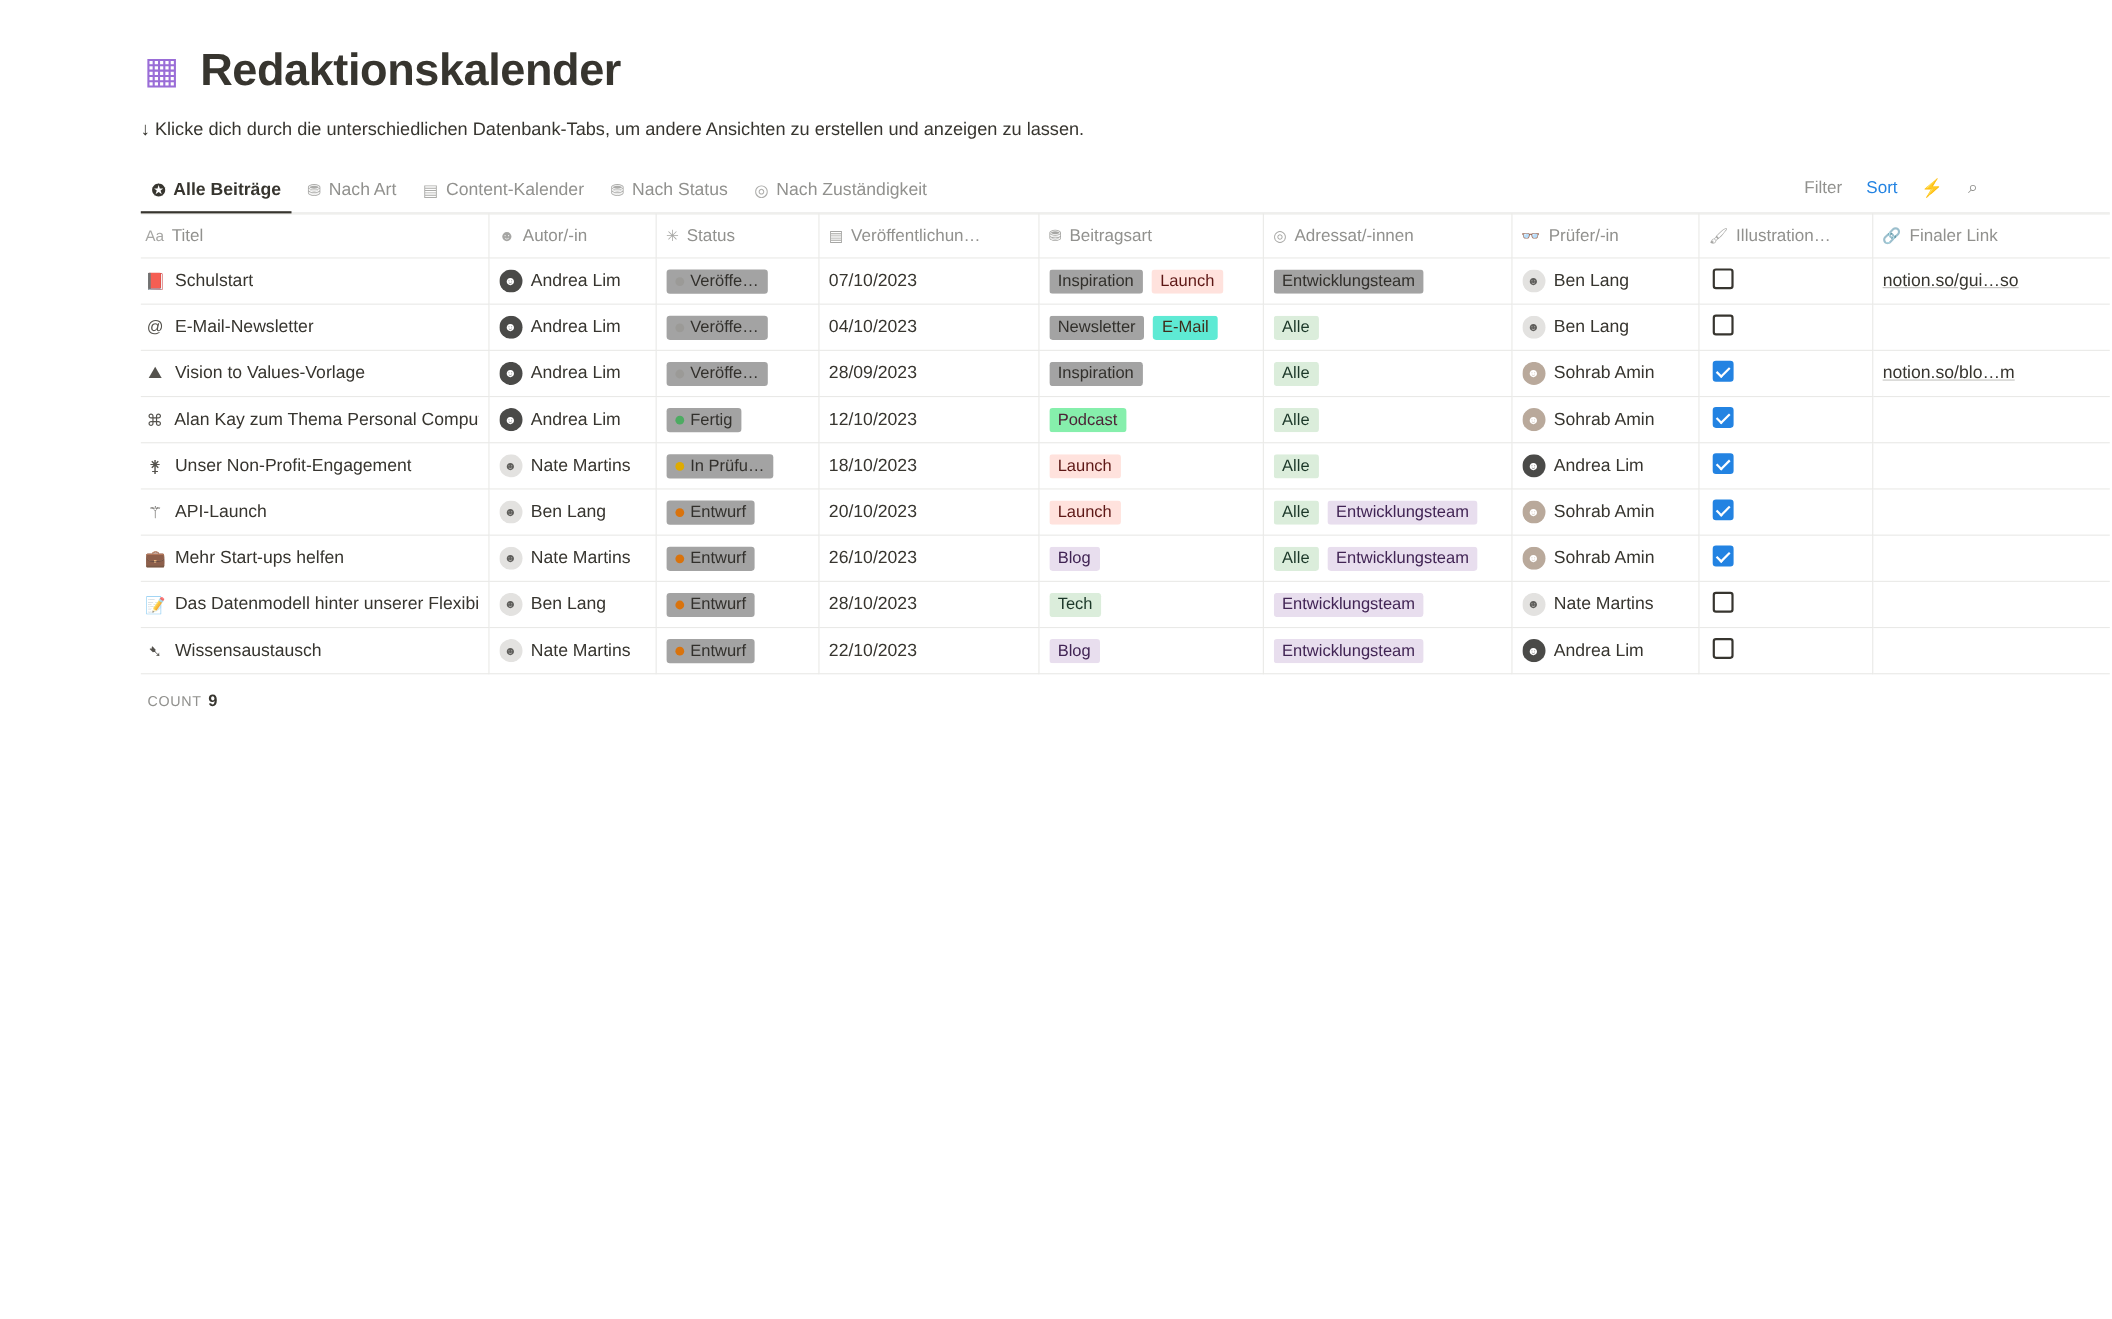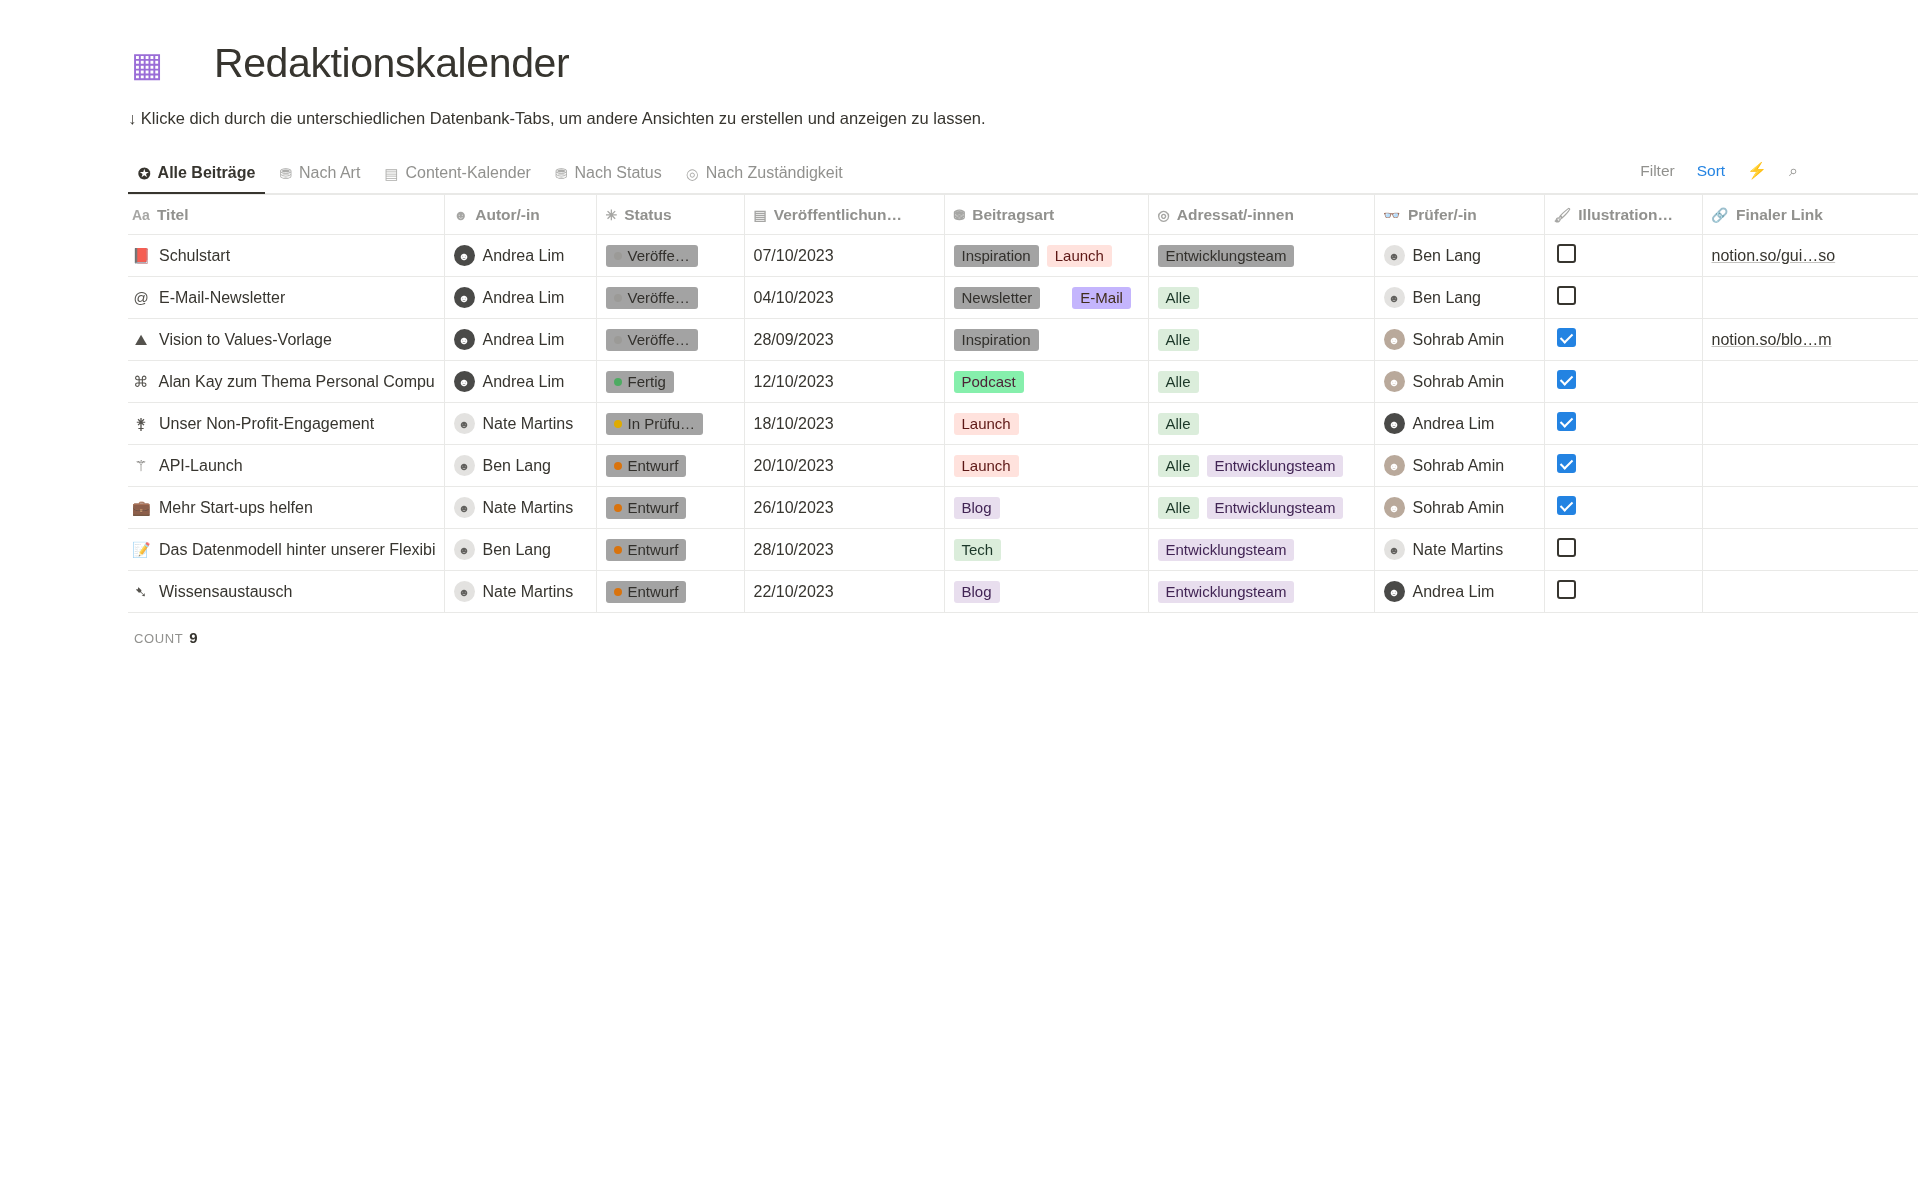--- a/index.html
+++ b/index.html
@@ -25,24 +25,23 @@
   }
   .title-icon {
     width: 38px; height: 38px;
     display: flex; align-items: center; justify-content: center;
     font-size: 34px;
     line-height: 1;
     color: #9a6dd7;
   }
   .page-title {
     font-size: 41px;
-    font-weight: normal;
+    font-weight: bold;
     letter-spacing: -0.4px;
     color: #37352f;
-    margin-left: 32px;
   }
 
   
   .desc {
     font-size: 16.5px;
     line-height: 27px;
     color: #37352f;
     max-width: 955px;
     margin-bottom: 22px;
   }
@@ -117,21 +116,21 @@
     color: #37352f;
     overflow: hidden;
     white-space: nowrap;
   }
   .table th {
     color: #91918e;
     font-size: 15.5px;
     height: 40px;
     border-top: 1px solid #e9e9e7;
   }
-  .table th .hw { display: flex; align-items: center; gap: 7px; font-weight: bold; }
+  .table th .hw { display: flex; align-items: flex-start; gap: 7px; }
   .table th .hico { font-size: 14px; opacity: .8; }
   .table td:first-child, .table th:first-child { border-left: none; padding-left: 4px; }
   .table tr td:last-child, .table tr th:last-child { border-right: none; }
 
   .cellflex { display: flex; align-items: center; gap: 8px; overflow: hidden; }
 
   .titlecell { display: flex; align-items: center; gap: 9px; }
   .titlecell .ic { font-size: 15px; width: 18px; text-align: center; opacity: .85; }
   .titlecell .tx { overflow: hidden; text-overflow: clip; white-space: nowrap; }
 
@@ -152,21 +151,21 @@
     height: 22px;
     padding: 0 8px;
     border-radius: 3px;
     font-size: 15px;
     line-height: 22px;
     white-space: nowrap;
   }
   .pill.gray   { background: #a3a3a3; color: #32302c; }
   .pill.green  { background: #dbeddb; color: #1c3829; }
   .pill.red    { background: #ffe2dd; color: #5d1715; }
-  .pill.yellow { background: #c4b5fd; color: #402c1b; margin-left: 24px; }
+  .pill.yellow { background: #5eead4; color: #402c1b; }
   .pill.purple { background: #e8deee; color: #412454; }
   .pill.pink   { background: #86efac; color: #4c2337; }
 
   .status { display: inline-flex; align-items: center; gap: 6px; }
   .dot { width: 8px; height: 8px; border-radius: 50%; flex: none; }
   .dot.gray { background: #9b9a97; }
   .dot.green { background: #4dab62; }
   .dot.yellow { background: #dfab01; }
   .dot.orange { background: #d9730d; }
 

